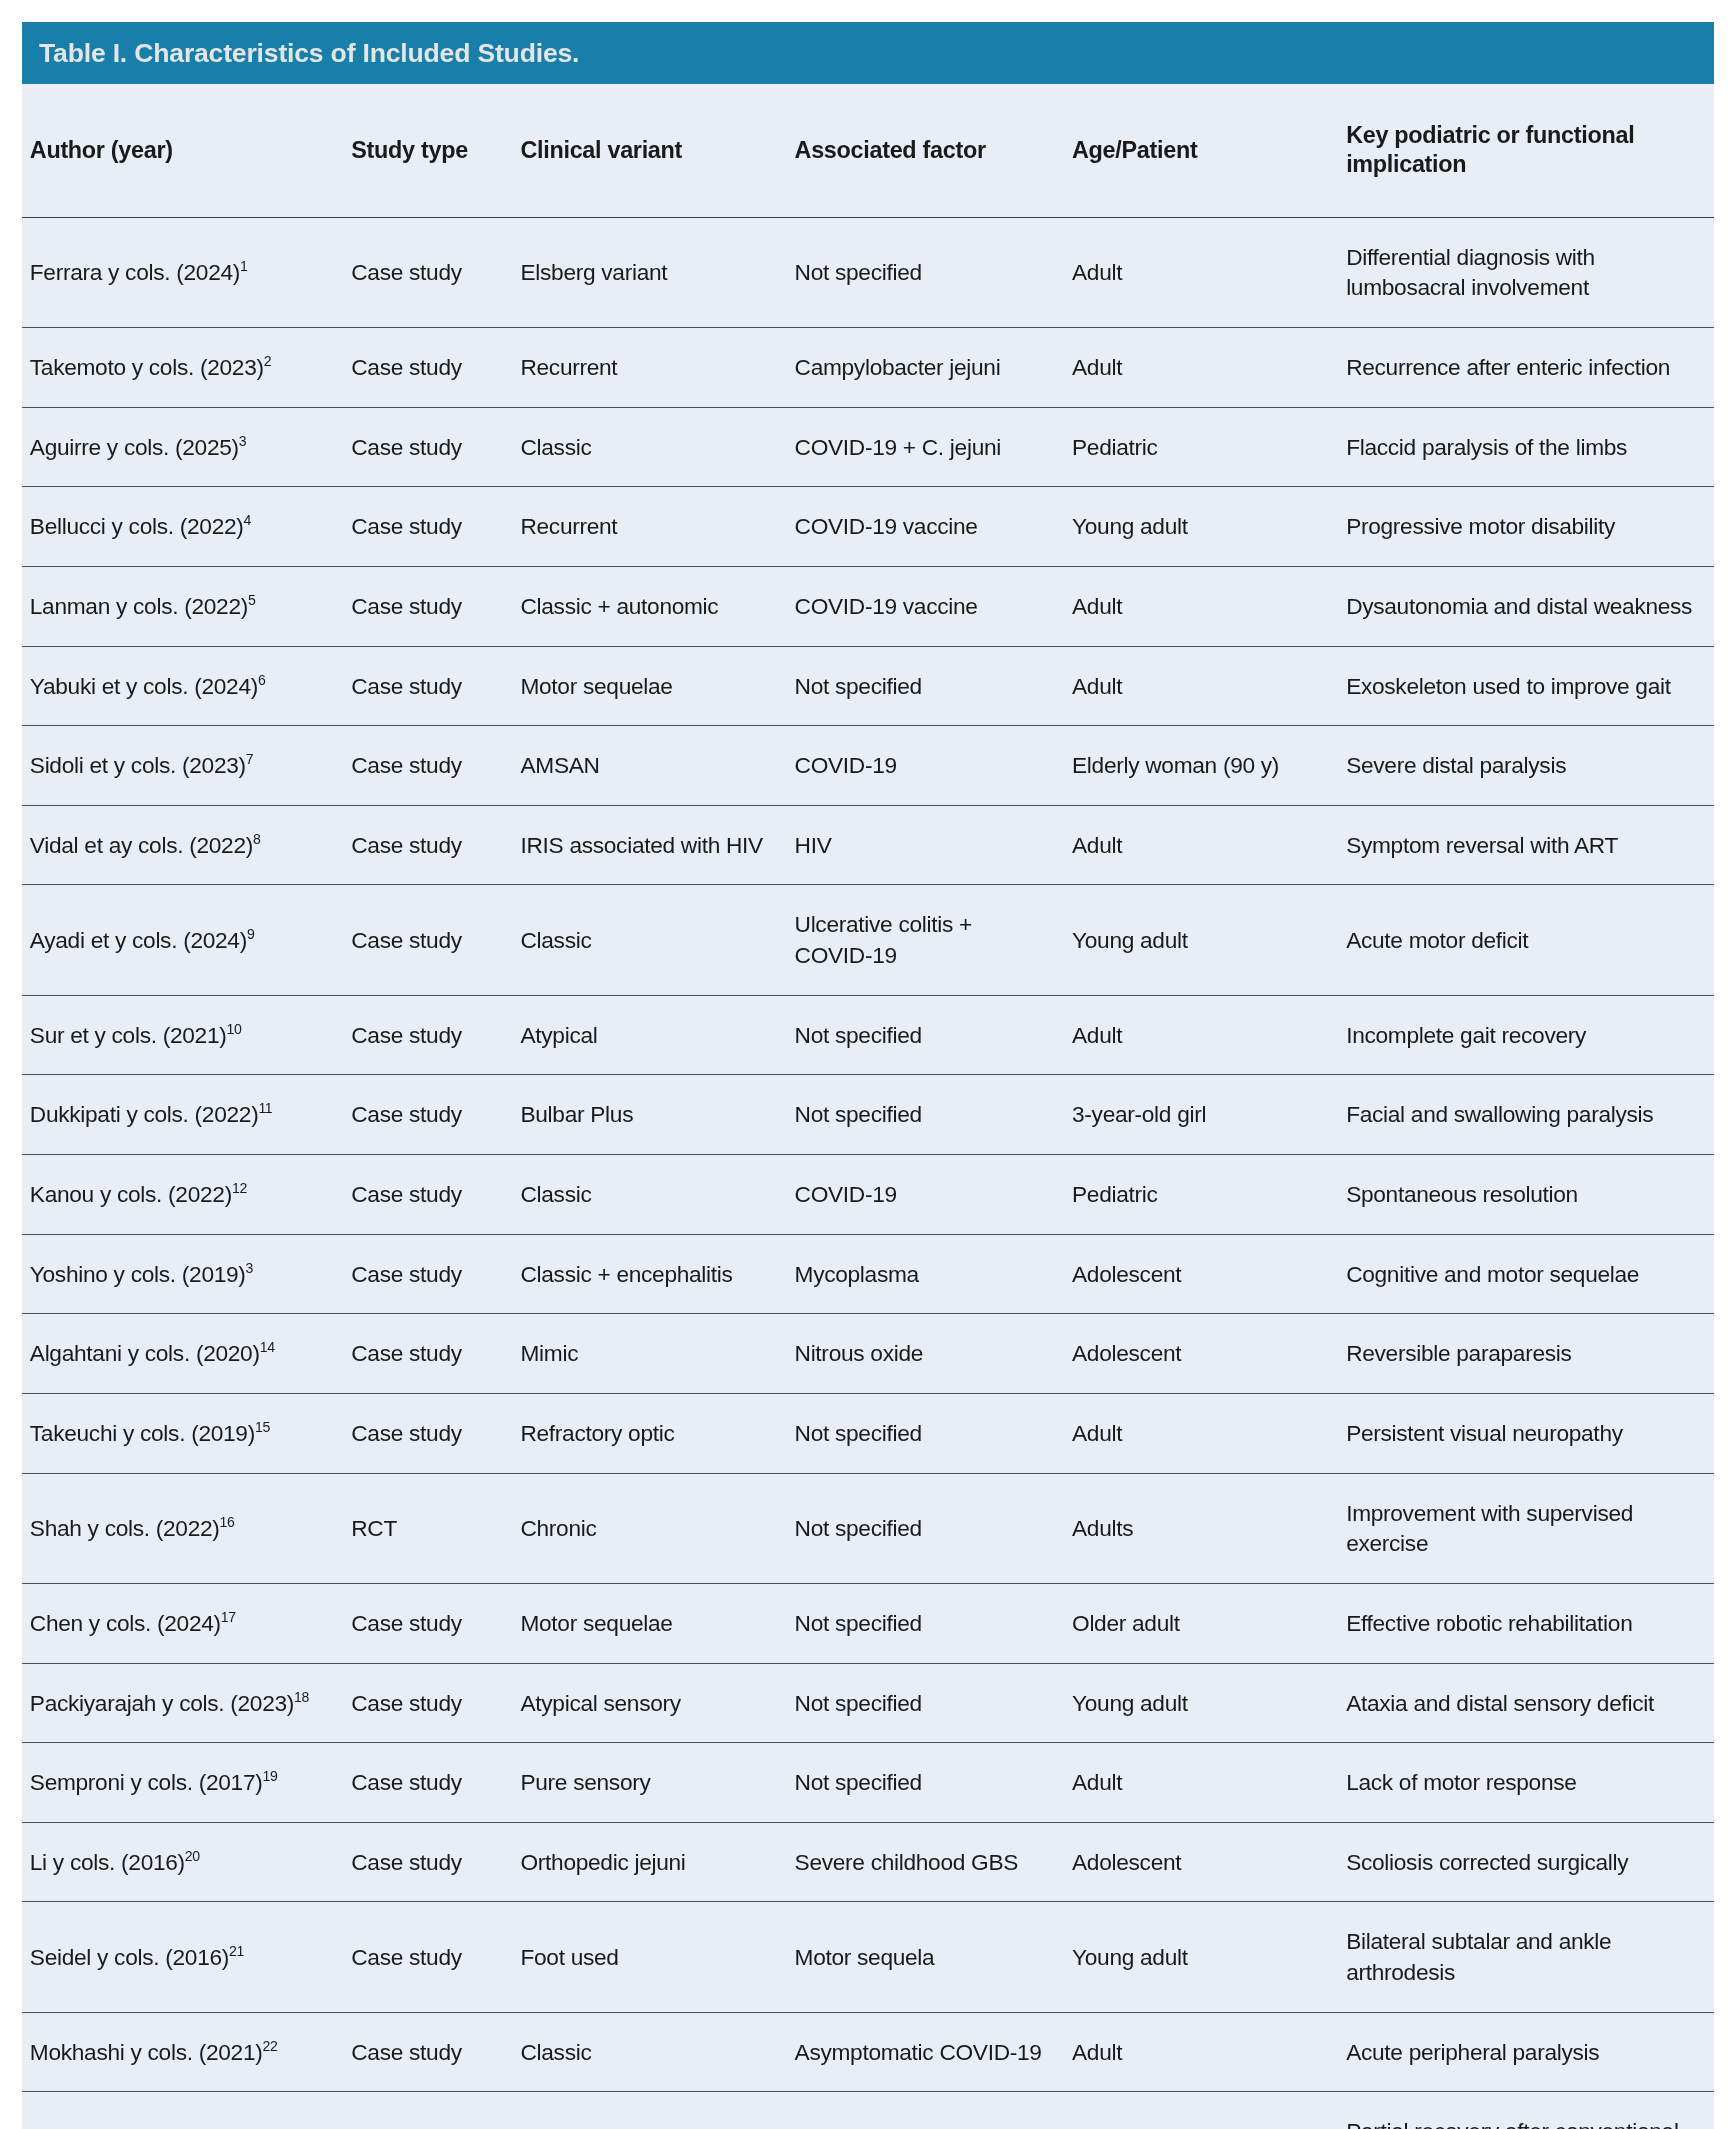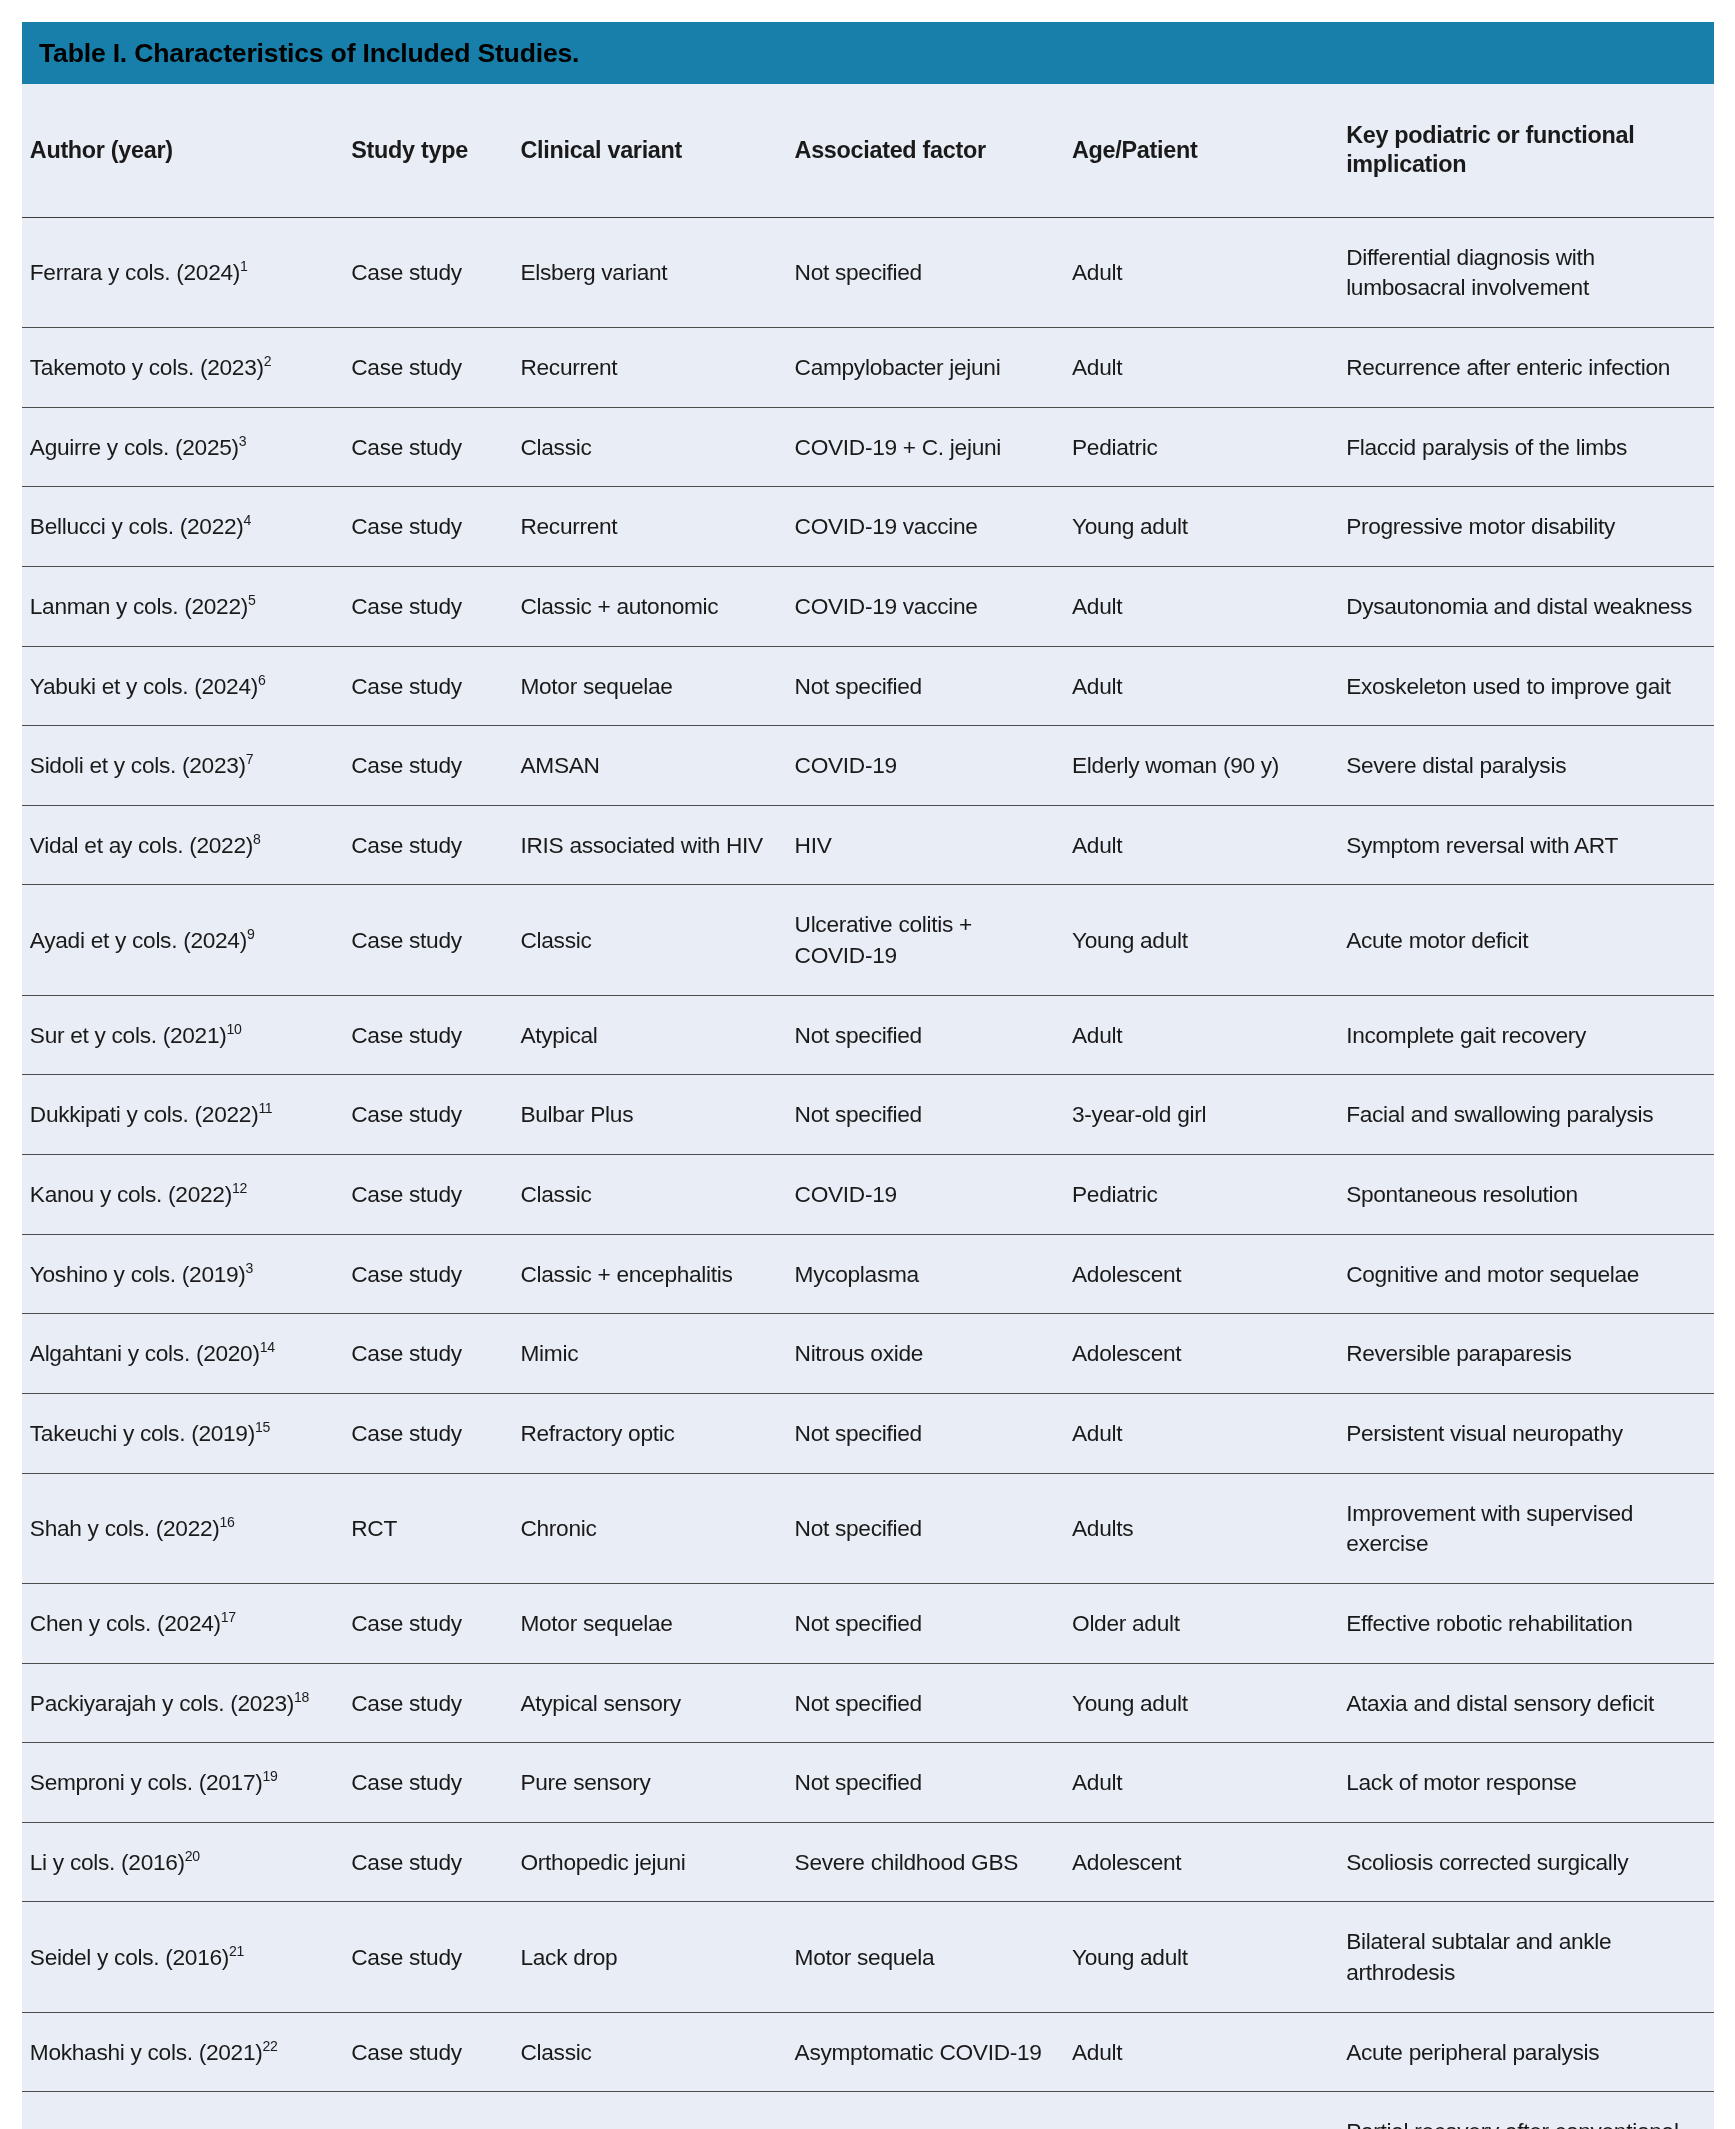--- a/index.html
+++ b/index.html
@@ -9,21 +9,21 @@
     font-family: "Liberation Sans", "DejaVu Sans", sans-serif;
     color: #1a1a1a;
   }
   body { width: 1736px; }
   .page {
     padding: 22px 22px 7.8px 22px;
     box-sizing: border-box;
   }
   .title-bar {
     background: #177fa9;
-    color: #000000;
+    color: #e5e5e5;
     font-size: 26.6px;
     font-weight: bold;
     letter-spacing: -0.2px;
     padding: 15.6px 17px 15.6px 17px;
     box-sizing: border-box;
   }
   table.studies {
     width: 100%;
     border-collapse: collapse;
     table-layout: fixed;
@@ -248,21 +248,21 @@
           <td>Li y cols. (2016)<sup>20</sup></td>
           <td>Case study</td>
           <td>Orthopedic jejuni</td>
           <td>Severe childhood GBS</td>
           <td>Adolescent</td>
           <td>Scoliosis corrected surgically</td>
         </tr>
         <tr>
           <td>Seidel y cols. (2016)<sup>21</sup></td>
           <td>Case study</td>
-          <td>Lack drop</td>
+          <td>Foot used</td>
           <td>Motor sequela</td>
           <td>Young adult</td>
           <td>Bilateral subtalar and ankle arthrodesis</td>
         </tr>
         <tr>
           <td>Mokhashi y cols. (2021)<sup>22</sup></td>
           <td>Case study</td>
           <td>Classic</td>
           <td>Asymptomatic COVID-19</td>
           <td>Adult</td>

